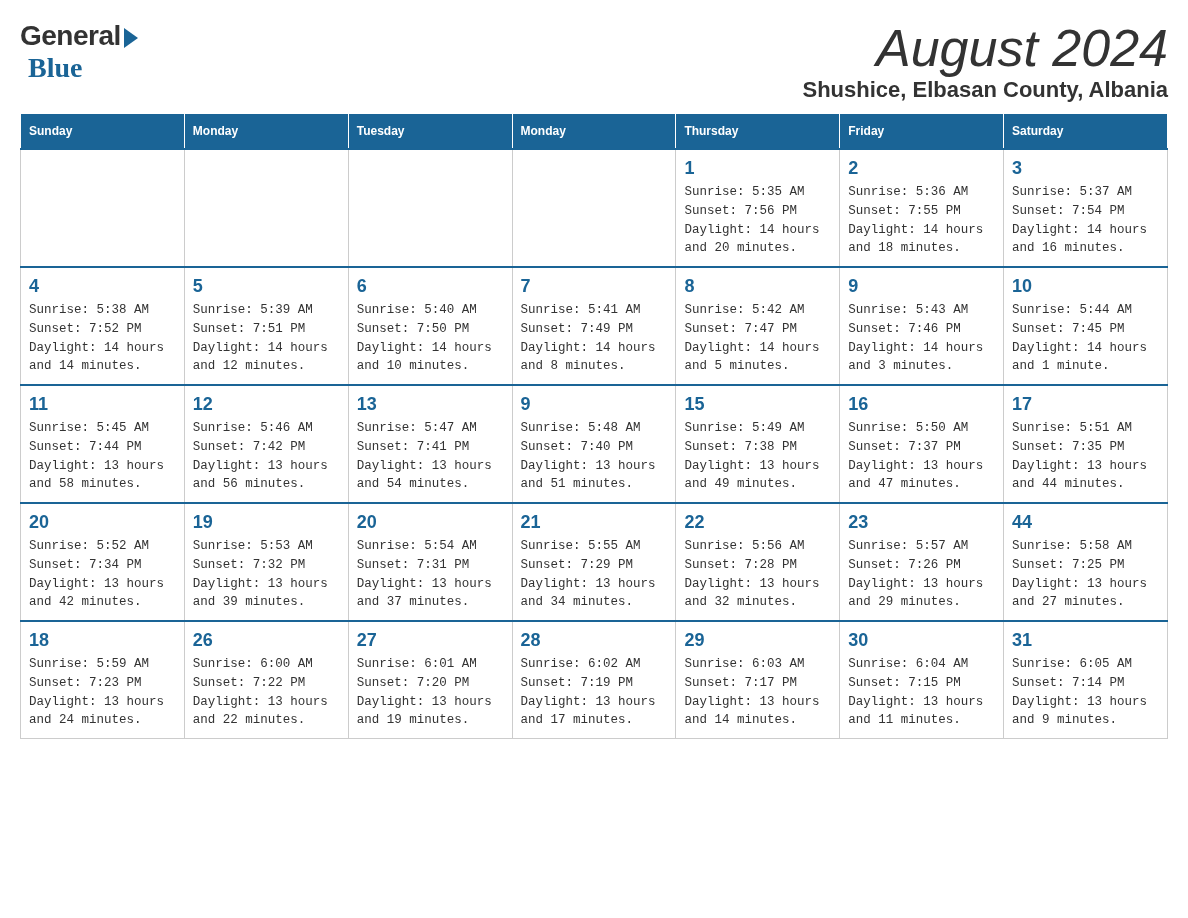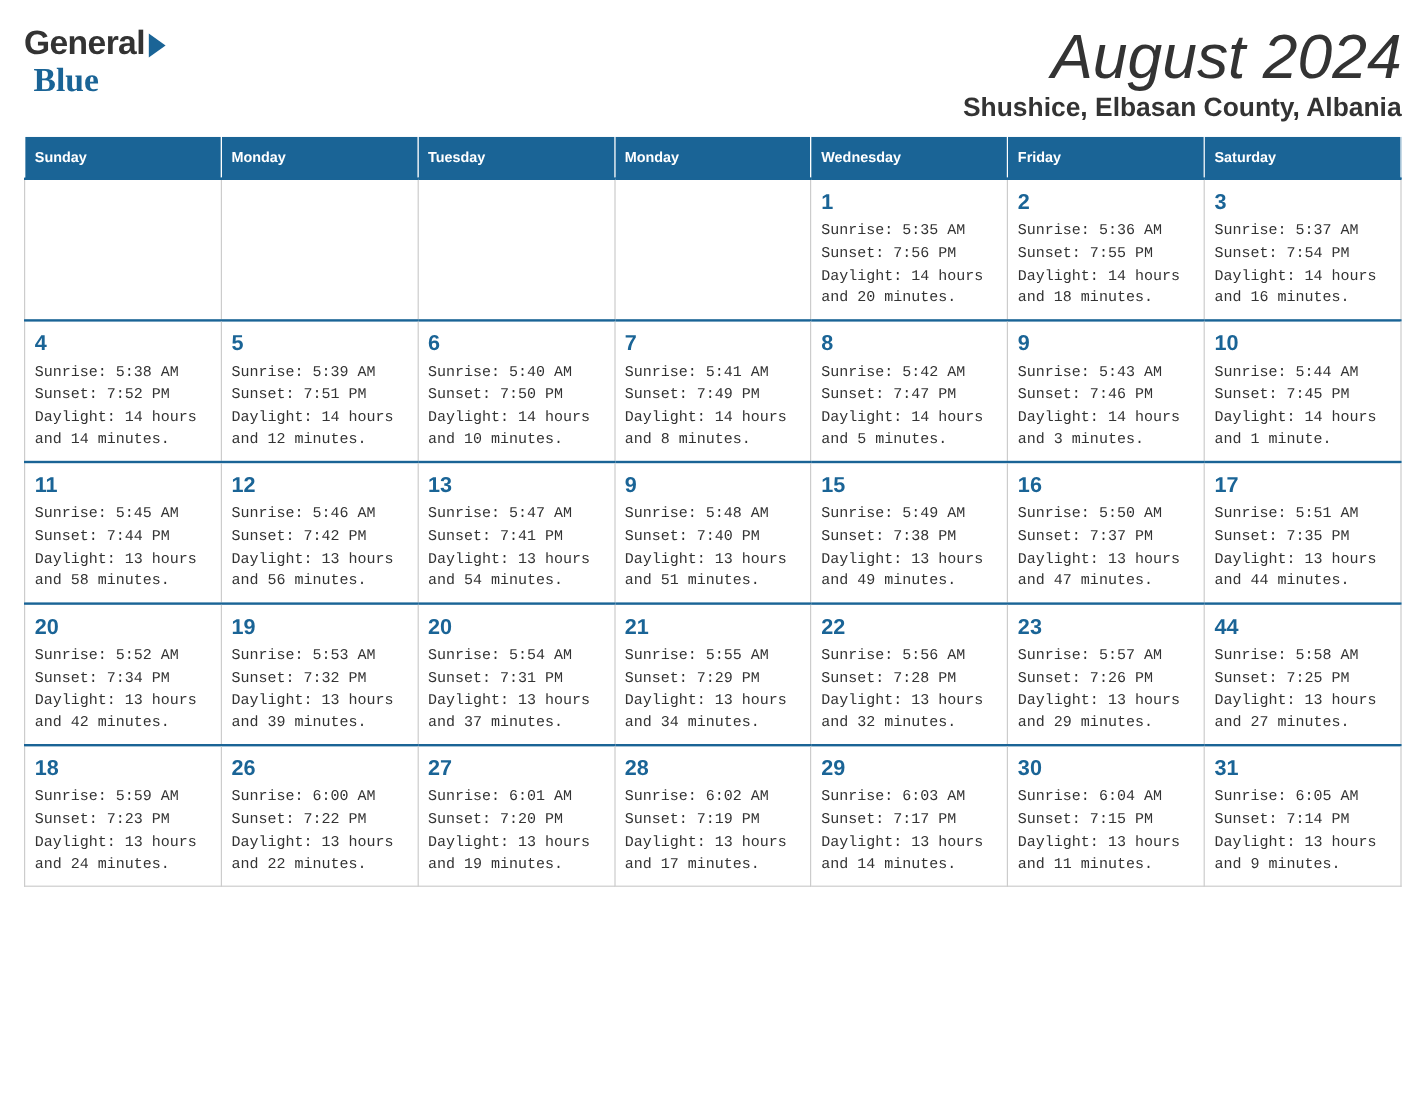--- a/index.html
+++ b/index.html
@@ -133,21 +133,21 @@
   </div>
 </div>
 
 <table class="calendar">
   <thead>
     <tr>
       <th>Sunday</th>
       <th>Monday</th>
       <th>Tuesday</th>
       <th>Monday</th>
-      <th>Wednesday</th>
+      <th>Thursday</th>
       <th>Friday</th>
       <th>Saturday</th>
     </tr>
   </thead>
   <tbody id="calendar-body">
   <tr>
         <td class="empty-cell">&nbsp;</td>
         <td class="empty-cell">&nbsp;</td>
         <td class="empty-cell">&nbsp;</td>
         <td class="empty-cell">&nbsp;</td>

